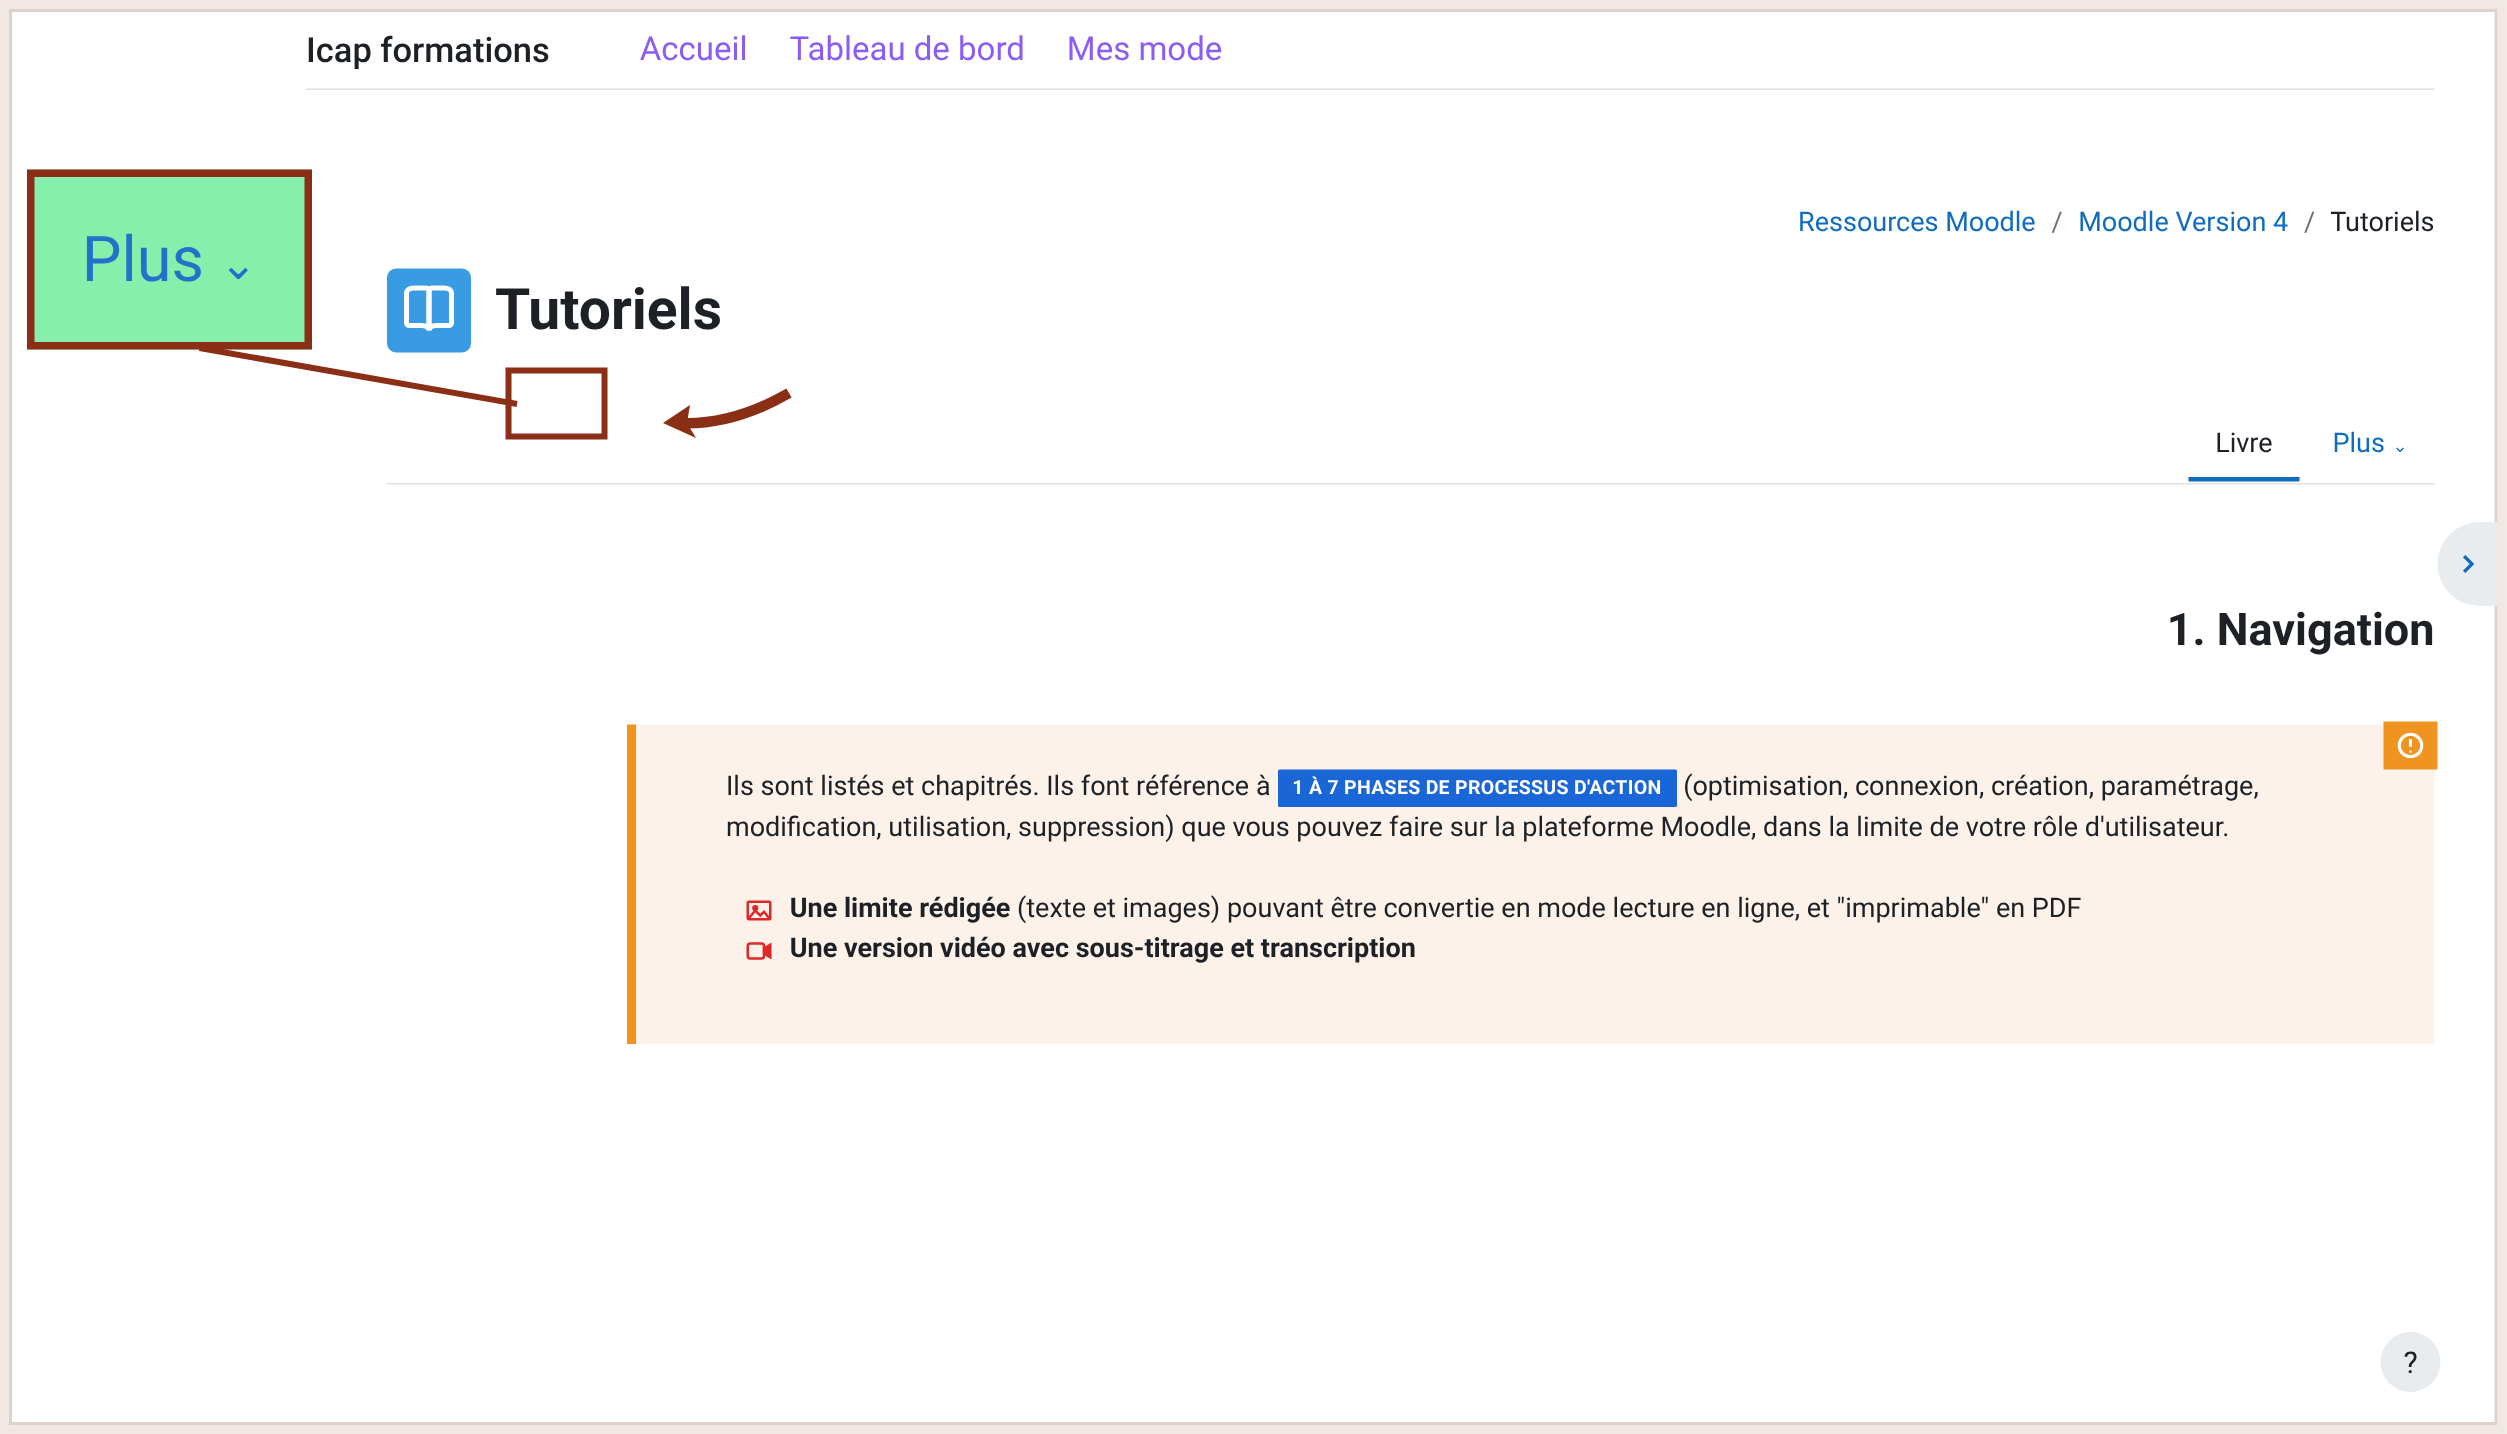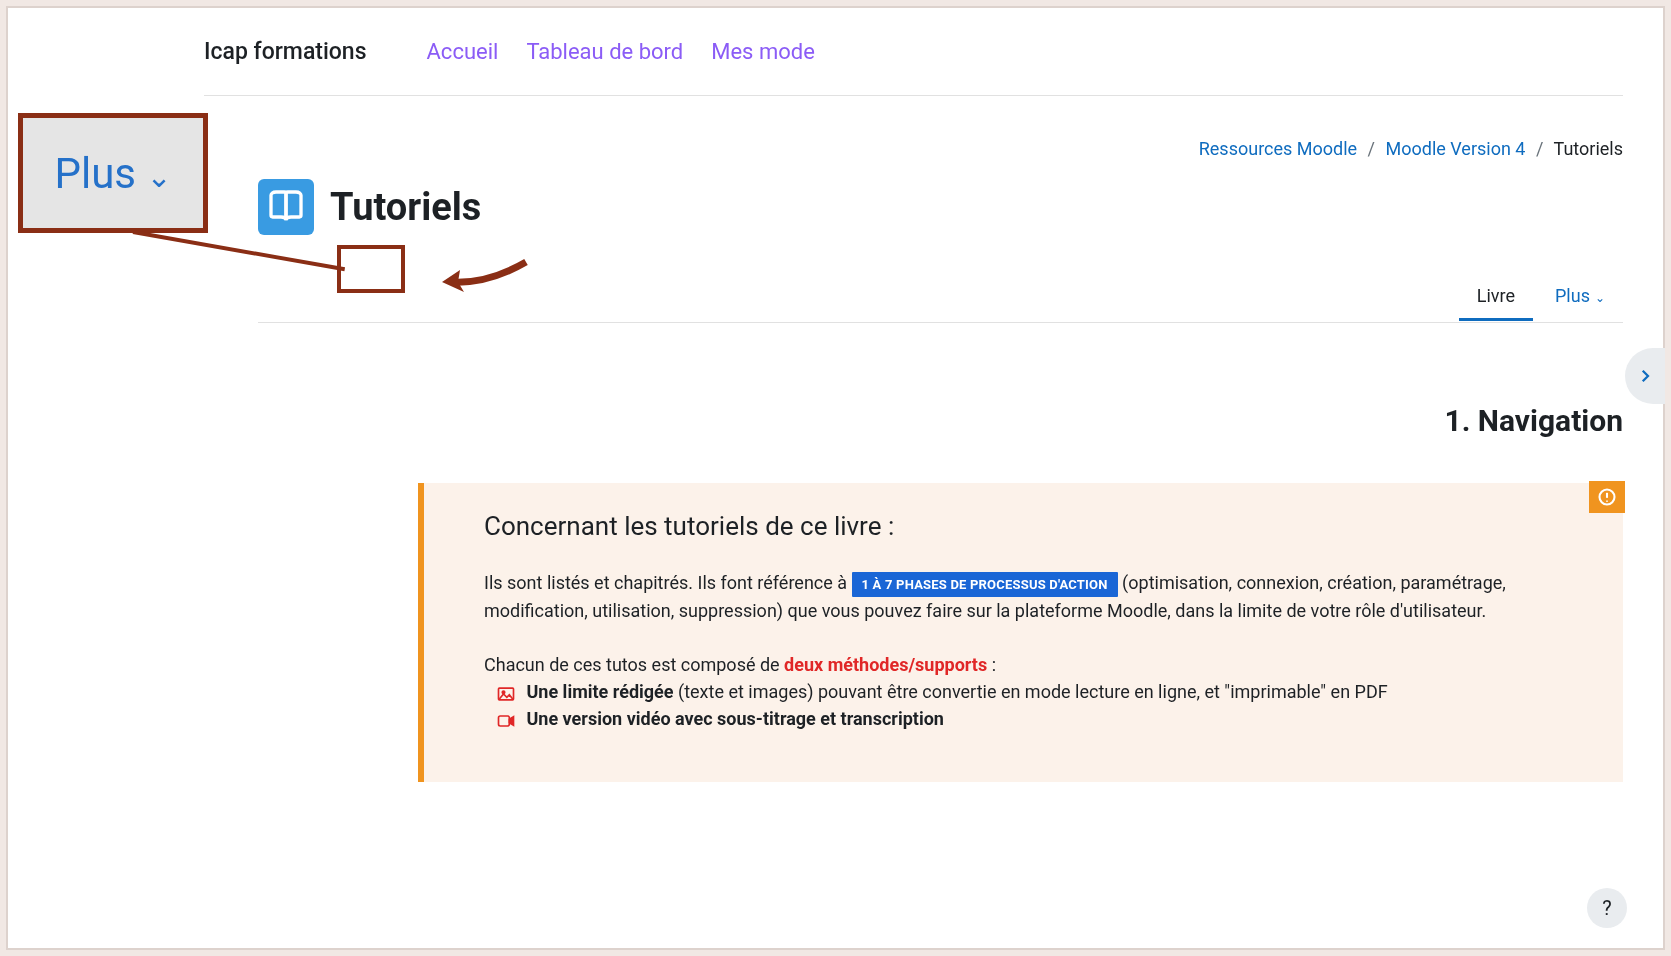--- a/index.html
+++ b/index.html
@@ -1,18 +1,18 @@
 <!DOCTYPE html>
 <html><head>
 <meta charset="utf-8">
 <style>
   * { box-sizing: border-box; margin: 0; padding: 0; }
   html, body { width: 1671px; height: 956px; font-family: -apple-system, BlinkMacSystemFont, "Segoe UI", Roboto, Arial, sans-serif; background: #f1e8e4; color: #1d2125; }
   .frame { position: absolute; top: 6px; left: 6px; right: 6px; bottom: 6px; border: 2px solid #ddd2cd; background: #fff; }
-  .header { position: absolute; top: 0; left: 196px; right: 40px; height: 88px; border-bottom: 1px solid #e1e1e1; display: flex; align-items: center; }
+  .header { position: absolute; top: 0; left: 196px; right: 40px; height: 52px; border-bottom: 1px solid #e1e1e1; display: flex; align-items: center; }
   .brand { font-size: 23px; color: #1d2125; margin-right: 60px; font-weight: 500;}
   .nav a { font-size: 22px; color: #8b5cf6; text-decoration: none; margin-right: 24px; }
   .content { position: absolute; top: 130px; left: 250px; right: 40px; text-align: right; }
   .breadcrumb { font-size: 18px; color: #1d2125; margin-bottom: 20px; }
   .breadcrumb a { color: #0f6cbf; text-decoration: none; }
   .breadcrumb .sep { margin: 0 6px; color: #6a737b; }
   .title-row { display: flex; align-items: center; margin-bottom: 40px; }
   .book-icon { width: 56px; height: 56px; background: #399be2; border-radius: 6px; display: flex; align-items: center; justify-content: center; margin-right: 16px; }
   .book-icon svg { width: 40px; height: 40px; }
   .page-title { font-size: 38px; font-weight: 700; color: #1d2125; }
@@ -25,21 +25,21 @@
   .info-box { position: absolute; left: 410px; right: 40px; top: 475px; background: #fcf2ea; border-left: 6px solid #f0941f; padding: 28px 36px 50px 60px; }
   .info-heading { font-size: 26px; color: #1d2125; margin-bottom: 28px; }
   .info-body { font-size: 18px; line-height: 1.5; color: #1d2125; }
   .pill { display: inline-block; background: #1a66d6; color: #fff; font-size: 13px; font-weight: 700; padding: 3px 10px; border-radius: 1px; vertical-align: middle; letter-spacing: .2px;}
   .red { color: #e02727; font-weight: 700; }
   .bold { font-weight: 700; }
   .mini-icon { display: inline-block; width: 20px; height: 18px; vertical-align: middle; margin: 0 6px 0 12px; }
   .exclaim-badge { position: absolute; top: -2px; right: -2px; width: 36px; height: 32px; background: #f0941f; display: flex; align-items: center; justify-content: center; }
   .exclaim-badge svg { width: 20px; height: 20px; }
   
-  .callout-plus { position: absolute; top: 105px; left: 10px; width: 190px; height: 120px; background: #e5e5e5; border: 5px solid #8a2e15; display: flex; align-items: center; justify-content: center; }
+  .callout-plus { position: absolute; top: 105px; left: 10px; width: 190px; height: 120px; background: #86efac; border: 5px solid #8a2e15; display: flex; align-items: center; justify-content: center; }
   .callout-plus-text { font-size: 42px; color: #2571c9; }
   .callout-plus-text .chev { font-size: 30px; vertical-align: middle;}
   .callout-line { position: absolute; top: 222px; left: 125px; width: 215px; height: 4px; background: #8a2e15; transform-origin: left center; transform: rotate(10deg);}
   .callout-box-small { position: absolute; top: 237px; left: 329px; width: 68px; height: 48px; border: 4px solid #8a2e15; }
   .arrow { position: absolute; top: 246px; left: 430px; width: 90px; height: 40px;}
   .next-handle { position: absolute; right: -2px; top: 340px; width: 40px; height: 56px; background: #e9ecef; border-radius: 28px 0 0 28px; display: flex; align-items: center; justify-content: center; cursor: pointer;}
   .help-btn { position: absolute; right: 36px; bottom: 20px; width: 40px; height: 40px; border-radius: 50%; background: #e9ecef; display: flex; align-items: center; justify-content: center; font-size: 20px; color: #1d2125; cursor: pointer;}
 </style>
 </head>
 <body>
@@ -87,31 +87,27 @@
   </div>
 
   <div class="info-box">
     <div class="exclaim-badge">
       <svg viewBox="0 0 24 24" fill="none" stroke="#fff" stroke-width="2.5">
         <circle cx="12" cy="12" r="9"></circle>
         <line x1="12" y1="7" x2="12" y2="13"></line>
         <circle cx="12" cy="17" r="1" fill="#fff" stroke="none"></circle>
       </svg>
     </div>
-    <div class="info-heading">Concernant les tutoriels de ce livre :</div>
     <div class="info-body">
       <p>
         <span>Ils sont listés et chapitrés. Ils font référence à </span>
         <span class="pill">1 À 7 PHASES DE PROCESSUS D'ACTION</span>
         <span> (optimisation, connexion, création, paramétrage, modification, utilisation, suppression) que vous pouvez faire sur la plateforme Moodle, dans la limite de votre rôle d'utilisateur.</span>
       </p>
       <br>
-      <p>
-        <span>Chacun de ces tutos est composé de </span><span class="red">deux méthodes/supports</span><span> :</span>
-      </p>
       <p>
         <span class="mini-icon">
           <svg viewBox="0 0 24 24" fill="none" stroke="#e02727" stroke-width="2">
             <rect x="3" y="5" width="18" height="14" rx="1"></rect>
             <circle cx="9" cy="10" r="1.5" fill="#e02727"></circle>
             <path d="M4 18 L9 12 L13 16 L16 13 L20 18"></path>
           </svg>
         </span>
         <span class="bold">Une limite rédigée</span><span> (texte et images) pouvant être convertie en mode lecture en ligne, et "imprimable" en PDF</span>
       </p>

